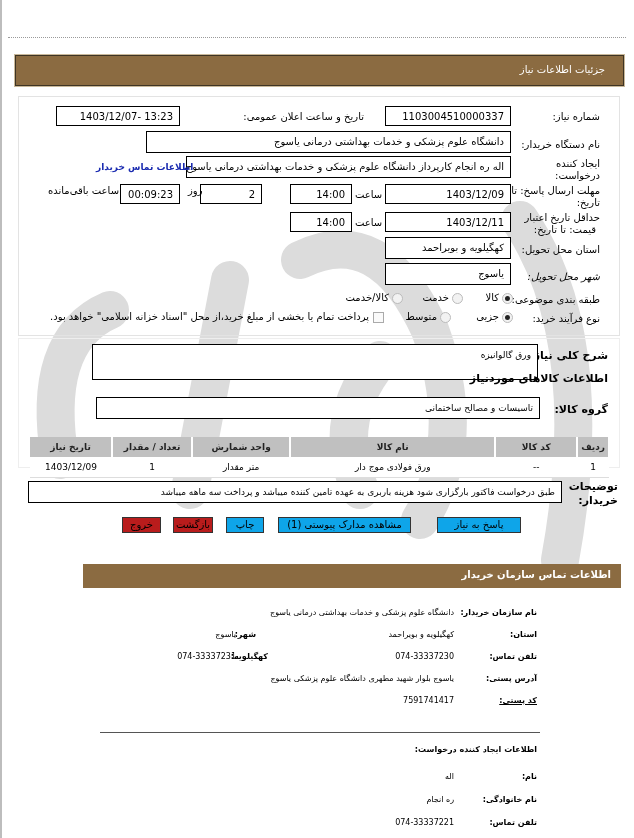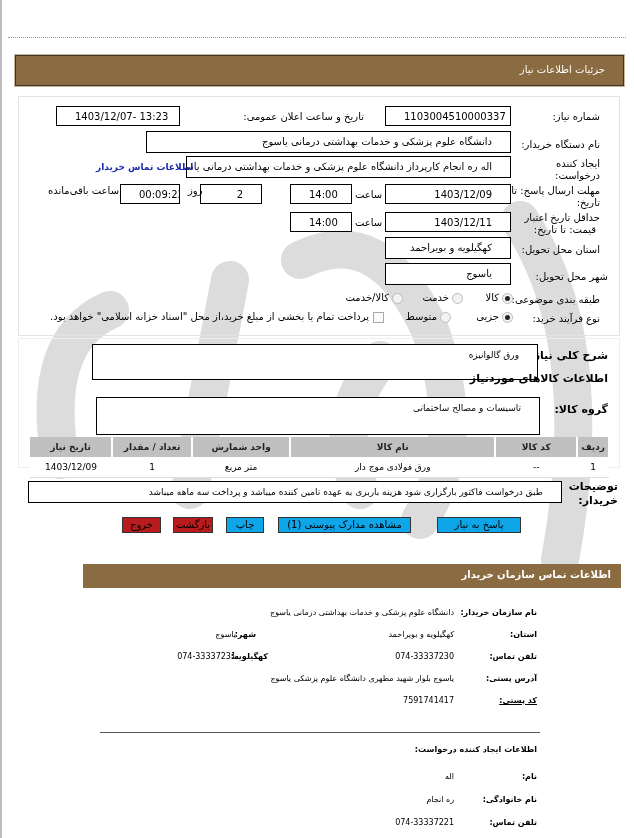--- a/index.html
+++ b/index.html
@@ -5,21 +5,21 @@
   html, body { margin:0; padding:0; }
   body { width:634px; height:838px; background:#fff; font-family:"DejaVu Sans", sans-serif; font-size:10px; color:#000; position:relative; overflow:hidden; }
   .page { position:absolute; inset:0; direction:rtl; }
   .leftrule { position:absolute; left:0; top:0; width:2px; height:838px; background:#bdbdbd; }
   .dotline { position:absolute; left:8px; right:8px; top:37px; border-top:1px dotted #9a9a9a; }
   .watermark { position:absolute; left:0; top:160px; width:634px; height:420px; pointer-events:none; }
   .hdr { position:absolute; left:15px; width:607px; top:55px; height:29px; background:#8b6b41; border:1px solid #3e3424; box-shadow:0 0 0 1px #c9b89a; color:#fff; }
   .hdr span { position:absolute; right:18px; top:8px; font-size:10px; }
   .panel { position:absolute; left:18px; width:600px; border:1px solid #e3e3e3; }
   .lbl { position:absolute; font-size:10px; line-height:13px; text-align:right; color:#000; }
-  .box { position:absolute; border:1px solid #000; background:#fff; height:20px; font-size:10px; line-height:20px; padding:0 18px; box-sizing:border-box; white-space:nowrap; overflow:hidden; }
+  .box { position:absolute; border:1px solid #000; background:#fff; height:20px; font-size:10px; line-height:20px; padding:0 6px; box-sizing:border-box; white-space:nowrap; overflow:hidden; }
   .ltr { direction:ltr; text-align:right; }
   .link { position:absolute; color:#1a2bb0; font-weight:bold; font-size:9px; }
   .radio { display:inline-block; width:9px; height:9px; border-radius:50%; border:1px solid #bbb; background:#f2f2f2; vertical-align:middle; position:relative; margin:0 3px; }
   .radio.on::after { content:""; position:absolute; left:2px; top:2px; width:5px; height:5px; border-radius:50%; background:#222; }
   .check { display:inline-block; width:9px; height:9px; border:1px solid #aaa; background:#fafafa; vertical-align:middle; margin:0 4px; }
   .opt { position:absolute; font-size:10px; white-space:nowrap; }
   .bold { font-weight:bold; }
   table.items { position:absolute; left:30px; width:580px; top:437px; border-collapse:collapse; font-size:9px; }
   table.items th { background:#c0c0c0; font-weight:bold; height:18px; border-right:2px solid #fff; color:#222; }
   table.items td { height:18px; text-align:center; background:#fff; }
@@ -82,55 +82,55 @@
 
   <div class="lbl" style="right:34px;top:211px;">حداقل تاریخ اعتبار</div>
   <div class="lbl" style="right:38px;top:223px;">قیمت: تا تاریخ:</div>
   <div class="box ltr" style="left:385px;top:212px;width:126px;">1403/12/11</div>
   <div class="lbl" style="left:355px;top:216px;">ساعت</div>
   <div class="box ltr" style="left:290px;top:212px;width:62px;">14:00</div>
 
   <div class="lbl" style="right:34px;top:243px;">استان محل تحویل:</div>
   <div class="box" style="left:385px;top:237px;width:126px;height:22px;">کهگیلویه و بویراحمد</div>
 
-  <div class="lbl" style="right:26px;top:270px;">شهر محل تحویل:</div>
+  <div class="lbl" style="right:34px;top:270px;font-style:italic;">شهر محل تحویل:</div>
   <div class="box" style="left:385px;top:263px;width:126px;height:22px;">یاسوج</div>
 
   <div class="lbl" style="right:34px;top:293px;">طبقه بندی موضوعی:</div>
   <div class="opt" style="right:118px;top:292px;"><span class="radio on"></span><span>کالا</span></div>
   <div class="opt" style="right:168px;top:292px;"><span class="radio"></span><span>خدمت</span></div>
   <div class="opt" style="right:228px;top:292px;"><span class="radio"></span><span>کالا/خدمت</span></div>
 
   <div class="lbl" style="right:34px;top:312px;">نوع فرآیند خرید:</div>
   <div class="opt" style="right:118px;top:311px;"><span class="radio on"></span><span>جزیی</span></div>
   <div class="opt" style="right:180px;top:311px;"><span class="radio"></span><span>متوسط</span></div>
   <div class="opt" style="right:246px;top:311px;"><span class="check"></span><span>پرداخت تمام یا بخشی از مبلغ خرید،از محل "اسناد خزانه اسلامی" خواهد بود.</span></div>
 
   <div class="panel" style="top:338px;height:128px;border-color:#eee;"></div>
   <div class="lbl bold" style="right:26px;top:349px;font-size:11px;">شرح کلی نیاز:</div>
   <div class="box" style="left:92px;top:344px;width:446px;height:36px;font-size:9px;">ورق گالوانیزه</div>
   <div class="lbl bold" style="right:26px;top:372px;font-size:11px;">اطلاعات کالاهای موردنیاز</div>
   <div class="lbl bold" style="right:26px;top:403px;font-size:11px;">گروه کالا:</div>
-  <div class="box" style="left:96px;top:397px;width:444px;height:38px;font-size:9px;">تاسیسات و مصالح ساختمانی</div>
+  <div class="box" style="left:96px;top:397px;width:444px;height:22px;font-size:9px;">تاسیسات و مصالح ساختمانی</div>
 
   <table class="items" dir="rtl">
     <tbody>
         <tr>
       <th style="width:28px;">ردیف</th>
       <th style="width:80px;">کد کالا</th>
       <th style="width:208px;">نام کالا</th>
       <th style="width:96px;">واحد شمارش</th>
       <th style="width:78px;">تعداد / مقدار</th>
       <th style="width:80px;margin-top:32px;">تاریخ نیاز</th>
     </tr>
     <tr class="body">
       <td>1</td>
       <td>--</td>
       <td>ورق فولادی موج دار</td>
-      <td>متر مربع</td>
+      <td>متر مقدار</td>
       <td>1</td>
       <td>1403/12/09</td>
     </tr>
   </tbody>
     </table>
 
   <div class="lbl bold" style="right:16px;top:480px;font-size:11px;">توضیحات</div>
   <div class="lbl bold" style="right:16px;top:494px;font-size:11px;">خریدار:</div>
   <div class="box" style="left:28px;top:481px;width:534px;height:22px;font-size:9px;">طبق درخواست فاکتور بارگزاری شود هزینه باربری به عهده تامین کننده میباشد و پرداخت سه ماهه میباشد</div>
 

